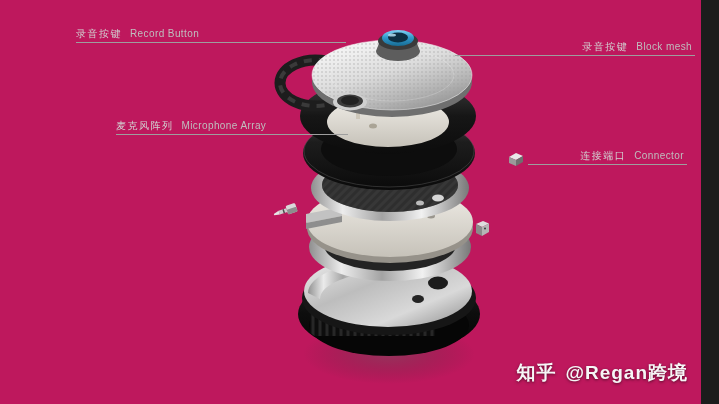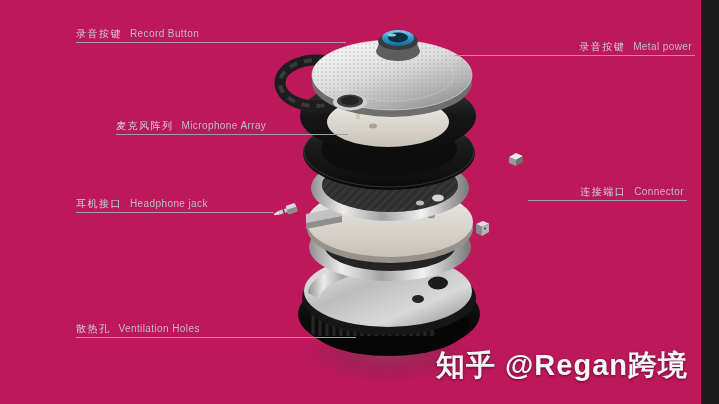--- a/index.html
+++ b/index.html
@@ -16,21 +16,21 @@
   .lbl .zh { letter-spacing:1.5px; color:#d2d2d2; }
   .lbl .en { margin-left:8px; letter-spacing:.4px; color:#bfbfbf; }
   .lbl.right { text-align:right; padding-right:3px; }
   
   .device { position:absolute; left:268px; top:2px; width:240px; height:398px; }
   
   .mini-icon { position:absolute; }
   
   .watermark {
     position:absolute; right:13px; bottom:18px;
-    font-size:29px; font-weight:600; letter-spacing:1px;
+    font-size:19px; font-weight:600; letter-spacing:1px;
     color:#f6f6f6; text-shadow:0 1px 3px rgba(0,0,0,.55);
   }
   .watermark .handle { margin-left:9px; }
 </style>
 </head>
 <body>
 
 <div class="canvas">
 
   <svg class="device" viewBox="0 0 240 398" aria-hidden="true">
@@ -207,31 +207,25 @@
     <path d="M8,8 L15,4.5 L15,13 L8,17 Z" fill="#b5b5b5"></path>
     <circle cx="11" cy="9.5" r="1" fill="#3a3a3a"></circle>
   </svg>
 
   <div class="lbl" style="left:76px; top:26px; width:270px;">
     <span class="zh">录音按键</span><span class="en">Record Button</span>
   </div>
   <div class="lbl" style="left:76px; top:118px; width:232px;margin-left:40px;">
     <span class="zh">麦克风阵列</span><span class="en">Microphone Array</span>
   </div>
-  <div class="lbl" style="left:76px; top:196px; width:198px;">
-    <span class="zh">耳机接口</span><span class="en">Headphone jack</span>
-  </div>
-  <div class="lbl" style="left:76px; top:321px; width:280px;">
-    <span class="zh">散热孔</span><span class="en">Ventilation Holes</span>
-  </div>
 
   <div class="lbl right" style="left:455px; top:39px; width:237px;">
-    <span class="zh">录音按键</span><span class="en">Metal power</span>
-  </div>
-  <div class="lbl right" style="left:528px; top:148px; width:156px;margin-top:36px;">
+    <span class="zh">录音按键</span><span class="en">Block mesh</span>
+  </div>
+  <div class="lbl right" style="left:528px; top:148px; width:156px;">
     <span class="zh">连接端口</span><span class="en">Connector</span>
   </div>
 
   <div class="watermark">
     <span class="site">知乎</span><span class="handle">@Regan跨境</span>
   </div>
 
 </div>
 
 </body></html>

